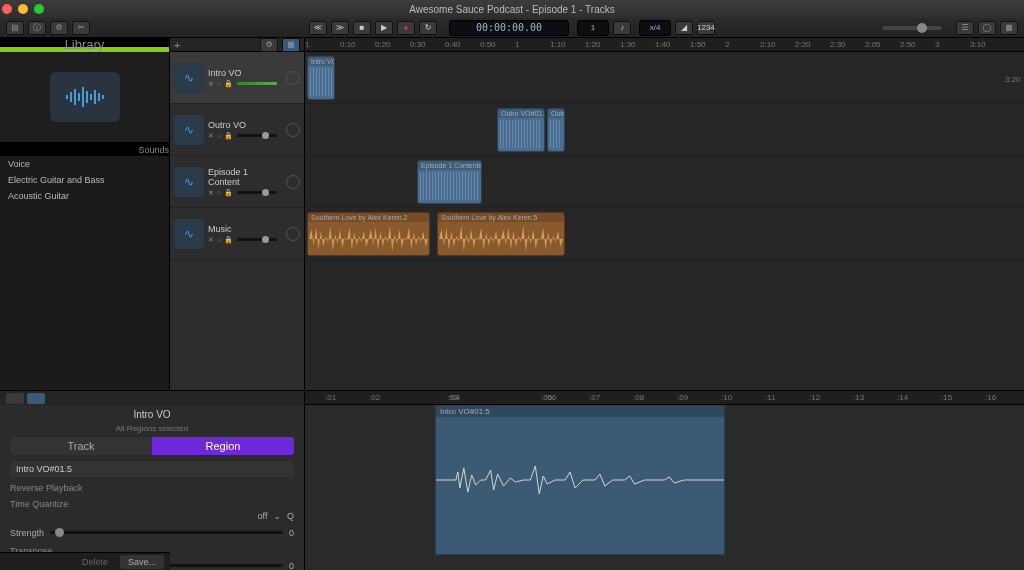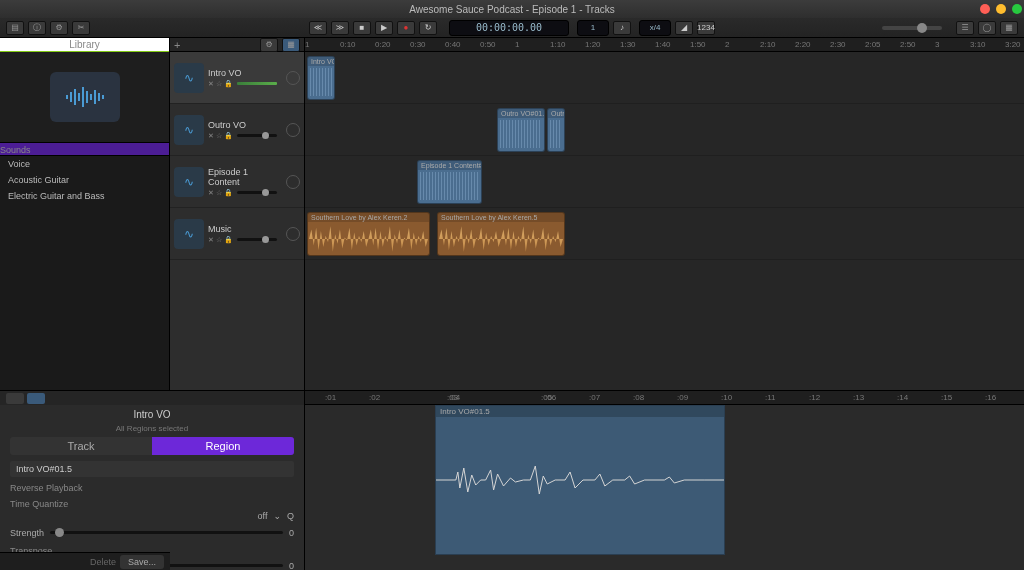--- a/index.html
+++ b/index.html
@@ -1,19 +1,19 @@
 <!DOCTYPE html>
 <html><head>
 <meta charset="utf-8">
 <style>
 * { margin: 0; padding: 0; box-sizing: border-box; font-family: -apple-system, "Helvetica Neue", Arial, sans-serif; }
 body { background: #1a1a1a; width: 1024px; height: 570px; overflow: hidden; color: #aaa; font-size: 9px; }
 
 
-.titlebar { height: 18px; background: linear-gradient(#3c3c3c,#2e2e2e); display: flex; align-items: center; padding: 0 2px; position: relative; justify-content: flex-end; }
+.titlebar { height: 18px; background: linear-gradient(#3c3c3c,#2e2e2e); display: flex; align-items: center; padding: 0 2px; position: relative; }
 .traffic { display: flex; gap: 6px; }
 .dot { width: 10px; height: 10px; border-radius: 50%; }
 .red { background: #ff5f56; } .yellow { background: #ffbd2e; } .green { background: #27c93f; }
 .title { position: absolute; left: 50%; transform: translateX(-50%); color: #bbb; font-size: 10px; }
 
 
 .toolbar { height: 20px; background: linear-gradient(#2a2a2a,#232323); display: flex; align-items: center; padding: 0 6px; border-bottom: 1px solid #000; }
 .tool-grp { display: flex; gap: 4px; }
 .tool-btn { width: 18px; height: 14px; background: #3a3a3a; border: 1px solid #111; border-radius: 2px; display: flex; align-items: center; justify-content: center; font-size: 8px; color: #999; }
 .transport { position: absolute; left: 50%; transform: translateX(-50%); display: flex; align-items: center; gap: 4px; }
@@ -21,24 +21,24 @@
 .rec { color: #d33; }
 .lcd { width: 120px; height: 16px; background: #0d0d12; border: 1px solid #000; border-radius: 3px; margin-left: 8px; display: flex; align-items: center; justify-content: center; color: #9bc; font-family: monospace; font-size: 10px; }
 .lcd-sm { width: 32px; height: 16px; background: #0d0d12; border: 1px solid #000; border-radius: 3px; margin-left:4px; display:flex; align-items:center; justify-content:center; color:#9bc; font-size:8px;}
 .toolbar-right { margin-left: auto; display: flex; gap: 4px; align-items:center;}
 .vol { width: 60px; height: 4px; background: #444; border-radius: 2px; position: relative; margin-right: 10px;}
 .vol::after { content:''; position:absolute; left:35px; top:-3px; width:10px; height:10px; background:#888; border-radius:50%;}
 
 
 .main { display: flex; height: 352px; }
 .library { width: 170px; background: #1e1e1e; border-right: 1px solid #000; display:flex; flex-direction:column;}
-.lib-hdr { height: 14px; background: #ffffff; text-align: center; font-size: 10px; color:#888; line-height:14px; border-bottom:1px solid #84cc16;}
+.lib-hdr { height: 14px; background: #000000; text-align: center; font-size: 13px; color:#888; line-height:14px; border-bottom:5px solid #84cc16;}
 .lib-preview { height: 90px; display: flex; align-items: center; justify-content: center; }
 .lib-icon { width: 70px; height: 50px; background: #2a3340; border-radius: 6px; display:flex; align-items:center; justify-content:center; color:#4a9bd4;}
-.lib-tabs { height: 14px; background:#4c1d95; border-top:1px solid #000; border-bottom:1px solid #000; text-align:left; font-size:9px; color:#888; line-height:14px;}
+.lib-tabs { height: 14px; background:#000000; border-top:1px solid #000; border-bottom:1px solid #000; text-align:right; font-size:9px; color:#888; line-height:14px;}
 .lib-list { flex:1; background:#1a1a1a;}
 .lib-item { padding: 3px 8px; font-size: 9px; color:#bbb;}
 
 
 .tracks { width: 135px; background: #2d2d2d; border-right: 1px solid #000; }
 .tracks-bar { height: 14px; background: #252525; border-bottom:1px solid #000; display:flex; align-items:center; padding:0 4px; gap:4px;}
 .plus { color:#888; font-size:11px;}
 .track { height: 52px; border-bottom: 1px solid #222; display:flex; align-items:center; padding:4px; gap:4px;}
 .track.sel { background: #3a3a3a; }
 .tr-icon { width: 30px; height: 30px; background: #2a3a48; border-radius: 4px; display:flex; align-items:center; justify-content:center; color:#4a9bd4; font-size:12px;}
@@ -80,21 +80,21 @@
 .hslider { height:3px; background:#111; border-radius:2px; position:relative; margin:6px 0;}
 .hslider::after { content:''; position:absolute; left:5px; top:-3px; width:9px; height:9px; background:#888; border-radius:50%;}
 .ed-right { flex:1; position:relative; background:#2a2a2a;}
 .ed-ruler { height:14px; background:#1f1f1f; border-bottom:1px solid #000; position:relative;}
 .ed-region { position:absolute; top:14px; height:150px; background:#3d5a75; border:1px solid rgba(0,0,0,0.3);}
 .ed-region .rlabel { font-size:8px; padding:1px 4px; background:rgba(0,0,0,0.2);}
 .ed-wav { position:absolute; top:50%; left:0; right:0; height:40px; transform:translateY(-50%); }
 .ed-wav svg { width:100%; height:100%;}
 
 
-.bottom { position:absolute; bottom:0; left:0; width:170px; height:18px; background:#1e1e1e; border-top:1px solid #000; display:flex; align-items:center; justify-content:flex-end; gap:4px; padding:0 6px;}
+.bottom { position:absolute; bottom:0; left:0; width:170px; height:18px; background:#1e1e1e; border-top:1px solid #000; display:flex; align-items:center; justify-content:flex-end; gap:12px; padding:0 6px;}
 .btm-btn { font-size:9px; color:#aaa; background:#333; padding:2px 8px; border-radius:3px;}
 </style>
 </head>
 <body>
 
 <div class="titlebar">
   <div class="traffic">
     <div class="dot red"></div>
     <div class="dot yellow"></div>
     <div class="dot green"></div>
@@ -149,22 +149,22 @@
               <line x1="32" y1="5" x2="32" y2="19"></line>
               <line x1="36" y1="8" x2="36" y2="16"></line>
               <line x1="40" y1="10" x2="40" y2="14"></line>
             </g>
           </svg>
       </div>
     </div>
     <div class="lib-tabs">Sounds</div>
     <div class="lib-list">
       <div class="lib-item">Voice</div>
+      <div class="lib-item">Electric Guitar and Bass</div>
       <div class="lib-item">Acoustic Guitar</div>
-      <div class="lib-item">Electric Guitar and Bass</div>
     </div>
   </div>
 
   <div class="tracks">
     <div class="tracks-bar">
       <span class="plus">+</span>
       <span style="margin-left:auto" class="tool-btn">⚙</span>
       <span class="tool-btn" style="background:#3a5a7a">▦</span>
     </div>
     <div class="track sel">
@@ -236,21 +236,21 @@
         <span class="tick" style="left: 350px;">1:40</span>
         <span class="tick" style="left: 385px;">1:50</span>
         <span class="tick" style="left: 420px;">2</span>
         <span class="tick" style="left: 455px;">2:10</span>
         <span class="tick" style="left: 490px;">2:20</span>
         <span class="tick" style="left: 525px;">2:30</span>
         <span class="tick" style="left: 560px;">2:05</span>
         <span class="tick" style="left: 595px;">2:50</span>
         <span class="tick" style="left: 630px;">3</span>
         <span class="tick" style="left: 665px;">3:10</span>
-        <span class="tick" style="left: 700px;">3:20</span>
+        <span class="tick" style="left: 700px; margin-top: 35px;">3:20</span>
       </div>
     <div class="lane">
       <div class="region blue" style="left:2px; width:28px">
         <div class="rlabel">Intro VO#</div>
         <div class="wav"></div>
       </div>
     </div>
     <div class="lane">
       <div class="region blue" style="left:192px; width:48px">
         <div class="rlabel">Outro VO#01.5</div>

